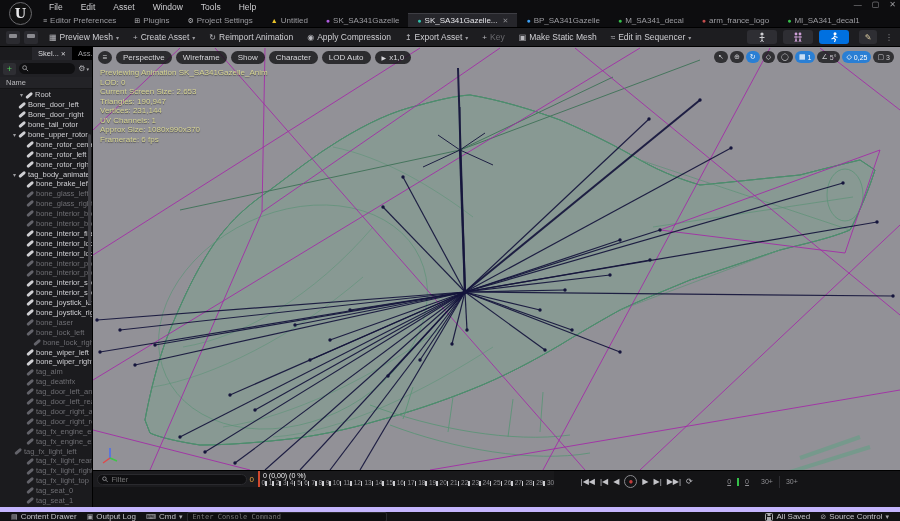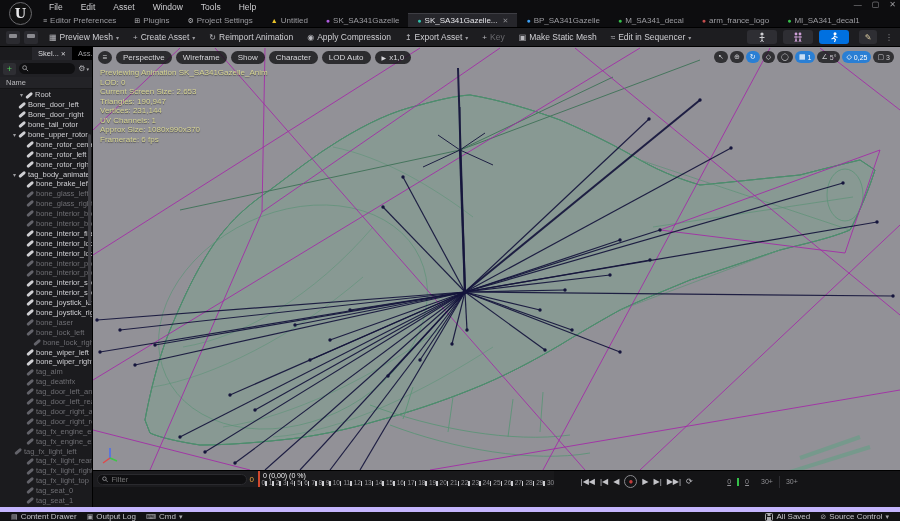--- a/index.html
+++ b/index.html
@@ -845,20 +845,23 @@
     </div>
     <div class="sbitem">
       <span class="sbglyph">▣</span>
       <span>Output Log</span>
     </div>
     <div class="sbitem">
       <span class="sbglyph">⌨</span>
       <span>Cmd</span>
       <span class="sbglyph">▾</span>
     </div>
+    <div class="console">
+      <input placeholder="Enter Console Command" style="">
+    </div>
     <div class="sspacer"></div>
     <div class="sbitem">
       <svg width="8" height="8" viewBox="0 0 8 8">
           <rect x="0.5" y="0.5" width="7" height="7" rx="1" fill="none" stroke="#a8a8ac"></rect>
           <rect x="2" y="4" width="4" height="3" fill="#a8a8ac"></rect>
           <rect x="2.5" y="1" width="3" height="2" fill="#a8a8ac"></rect>
         </svg>
       <span>All Saved</span>
     </div>
     <div class="sbitem">

